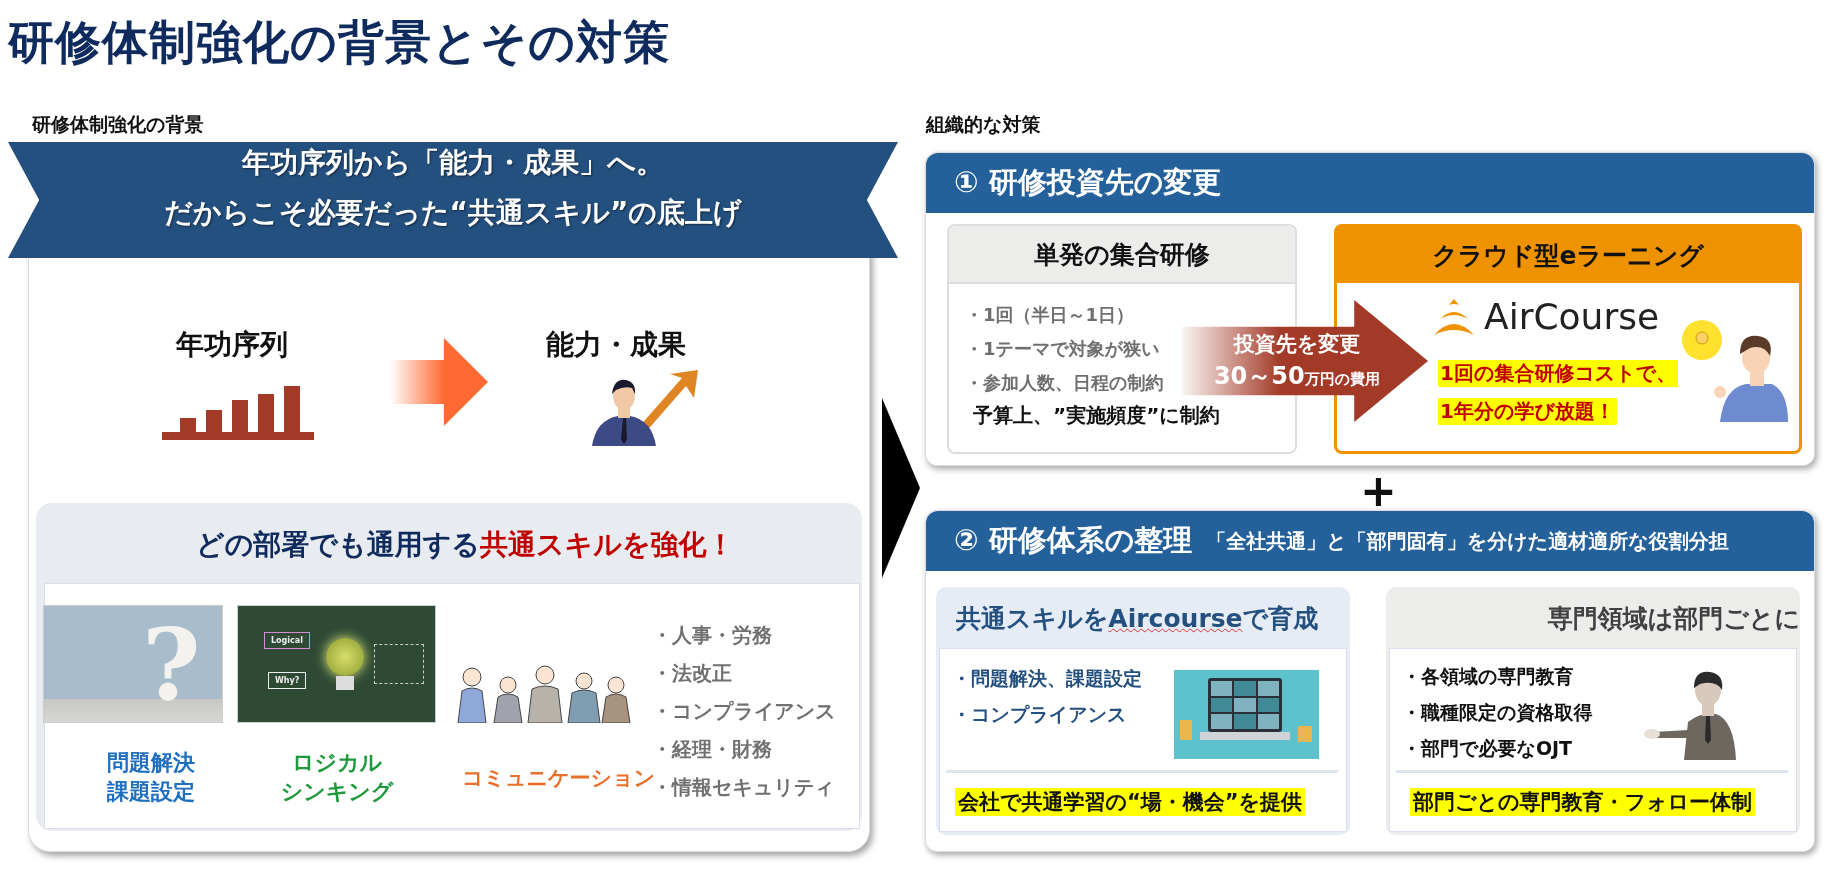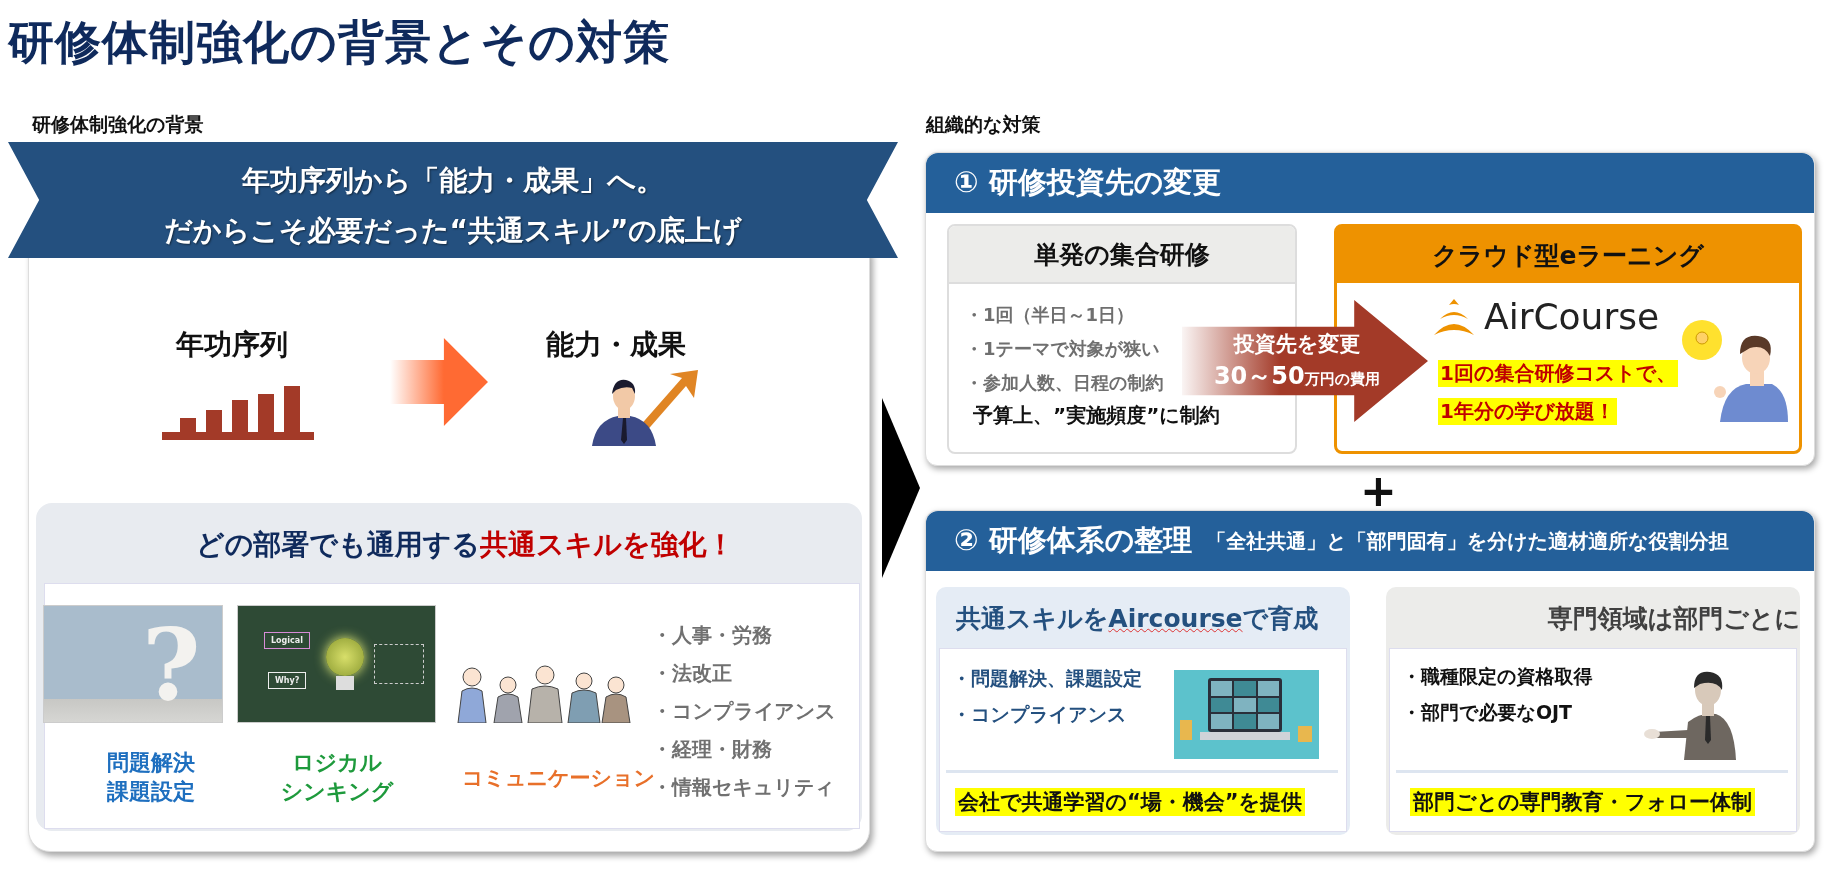--- a/index.html
+++ b/index.html
@@ -47,21 +47,21 @@
 .wavy{text-decoration:underline wavy #d33;text-decoration-thickness:1px}
 </style>
 </head>
 <body>
 
 <div class="abs title">研修体制強化の背景とその対策</div>
 
 <div class="abs sec-label" style="left:32px;top:112px">研修体制強化の背景</div>
 <div class="abs left-panel"></div>
 <div class="abs banner">
-  <div class="banner-text" style="margin-top:20px">年功序列から「能力・成果」へ。</div>
+  <div class="banner-text" style="margin-top:2px">年功序列から「能力・成果」へ。</div>
   <div class="banner-text" style="margin-top:12px">だからこそ必要だった“共通スキル”の底上げ</div>
 </div>
 
 <div class="abs cap" style="left:176px;top:326px">年功序列</div>
 <div class="abs" style="left:162px;top:386px;width:152px;height:54px">
   <div class="bars" style="position:absolute;left:18px;bottom:8px">
     <div style="height:14px"></div>
       <div style="height:22px"></div>
       <div style="height:32px"></div>
       <div style="height:38px"></div>
@@ -214,20 +214,21 @@
   <div style="position:absolute;left:6px;top:50px;width:12px;height:20px;background:#e8b74e"></div>
   <div style="position:absolute;left:124px;top:56px;width:14px;height:16px;background:#e8b74e"></div>
 </div>
 <div class="abs divider" style="left:946px;top:770px;width:392px"></div>
 <div class="abs hl-black" style="left:955px;top:788px">会社で共通学習の“場・機会”を提供</div>
 
 <div class="abs sub-gray" style="left:1386px;top:587px;width:414px;height:248px"></div>
 <div class="abs" style="left:1386px;top:602px;width:414px;text-align:right;font-size:25px;color:#404040">専門領域は部門ごとに</div>
 <div class="abs inner-white" style="left:1389px;top:648px;width:408px;height:184px"></div>
 <div class="abs list-black" style="left:1402px;top:658px">
+  <div>・各領域の専門教育</div>
   <div>・職種限定の資格取得</div>
   <div>・部門で必要なOJT</div>
 </div>
 <div class="abs" style="left:1640px;top:668px;width:100px;height:92px">
   <svg width="100" height="92" viewBox="0 0 100 92">
     <path d="M44 92 L48 54 Q60 44 76 46 Q94 52 96 92Z" fill="#6e6760"></path>
     <path d="M48 62 L14 64 L16 70 L50 70Z" fill="#6e6760"></path>
     <ellipse cx="12" cy="66" rx="8" ry="5" fill="#e8dfd6"></ellipse>
     <rect x="62" y="36" width="12" height="12" fill="#d8c9ba"></rect>
     <ellipse cx="68" cy="22" rx="13" ry="16" fill="#d8c9ba"></ellipse>

